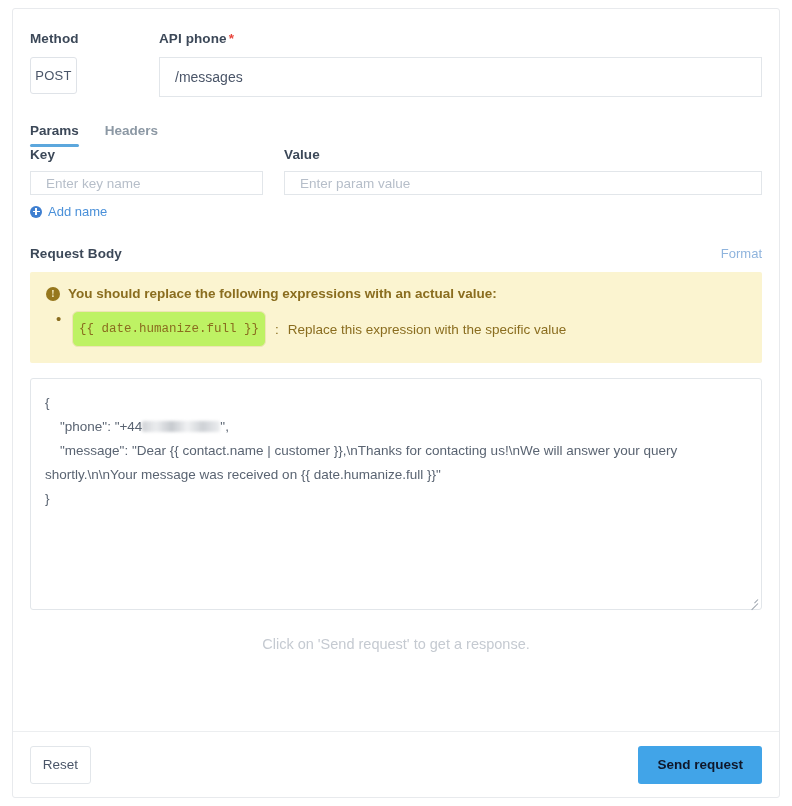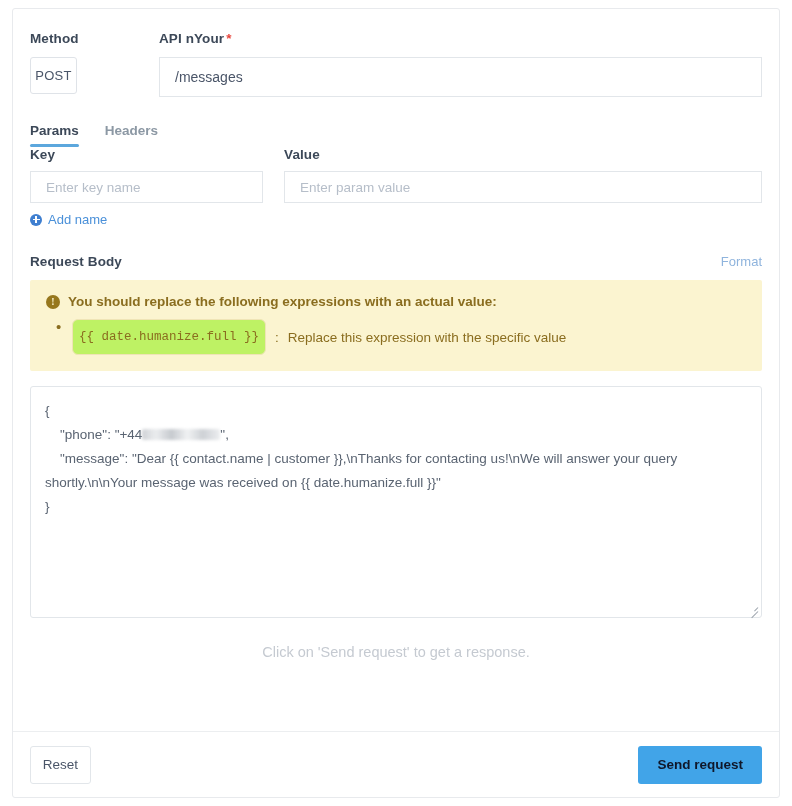--- a/index.html
+++ b/index.html
@@ -110,21 +110,21 @@
     border-radius: 2px;
   }
 
   
   .params-row {
     display: flex;
     gap: 21px;
   }
   .param-col { width: 235px; }
   .param-col.value-col { width: 482px; }
-  .param-col .text-input { margin-top: 9px; height: 32px; font-size: 13.5px; }
+  .param-col .text-input { margin-top: 9px; height: 24px; font-size: 13.5px; }
 
   .add-param {
     margin-top: 9px;
     display: flex;
     align-items: center;
     gap: 6px;
     font-size: 13px;
     color: #4a90d9;
     cursor: pointer;
     width: max-content;
@@ -326,21 +326,21 @@
 
     <div class="top-row">
       <div class="method-col">
         <div class="field-label">Method</div>
         <div class="method-button">
           <span>POST</span>
         </div>
       </div>
       <div class="path-col">
         <div class="field-label">
-          <span>API nYour</span><span class="req-star">*</span>
+          <span>API phone</span><span class="req-star">*</span>
         </div>
         <input class="text-input" type="text" value="/messages" style="">
       </div>
     </div>
 
     <div class="tabs">
       <div class="tab active">
         <span>Params</span>
       </div>
       <div class="tab">

